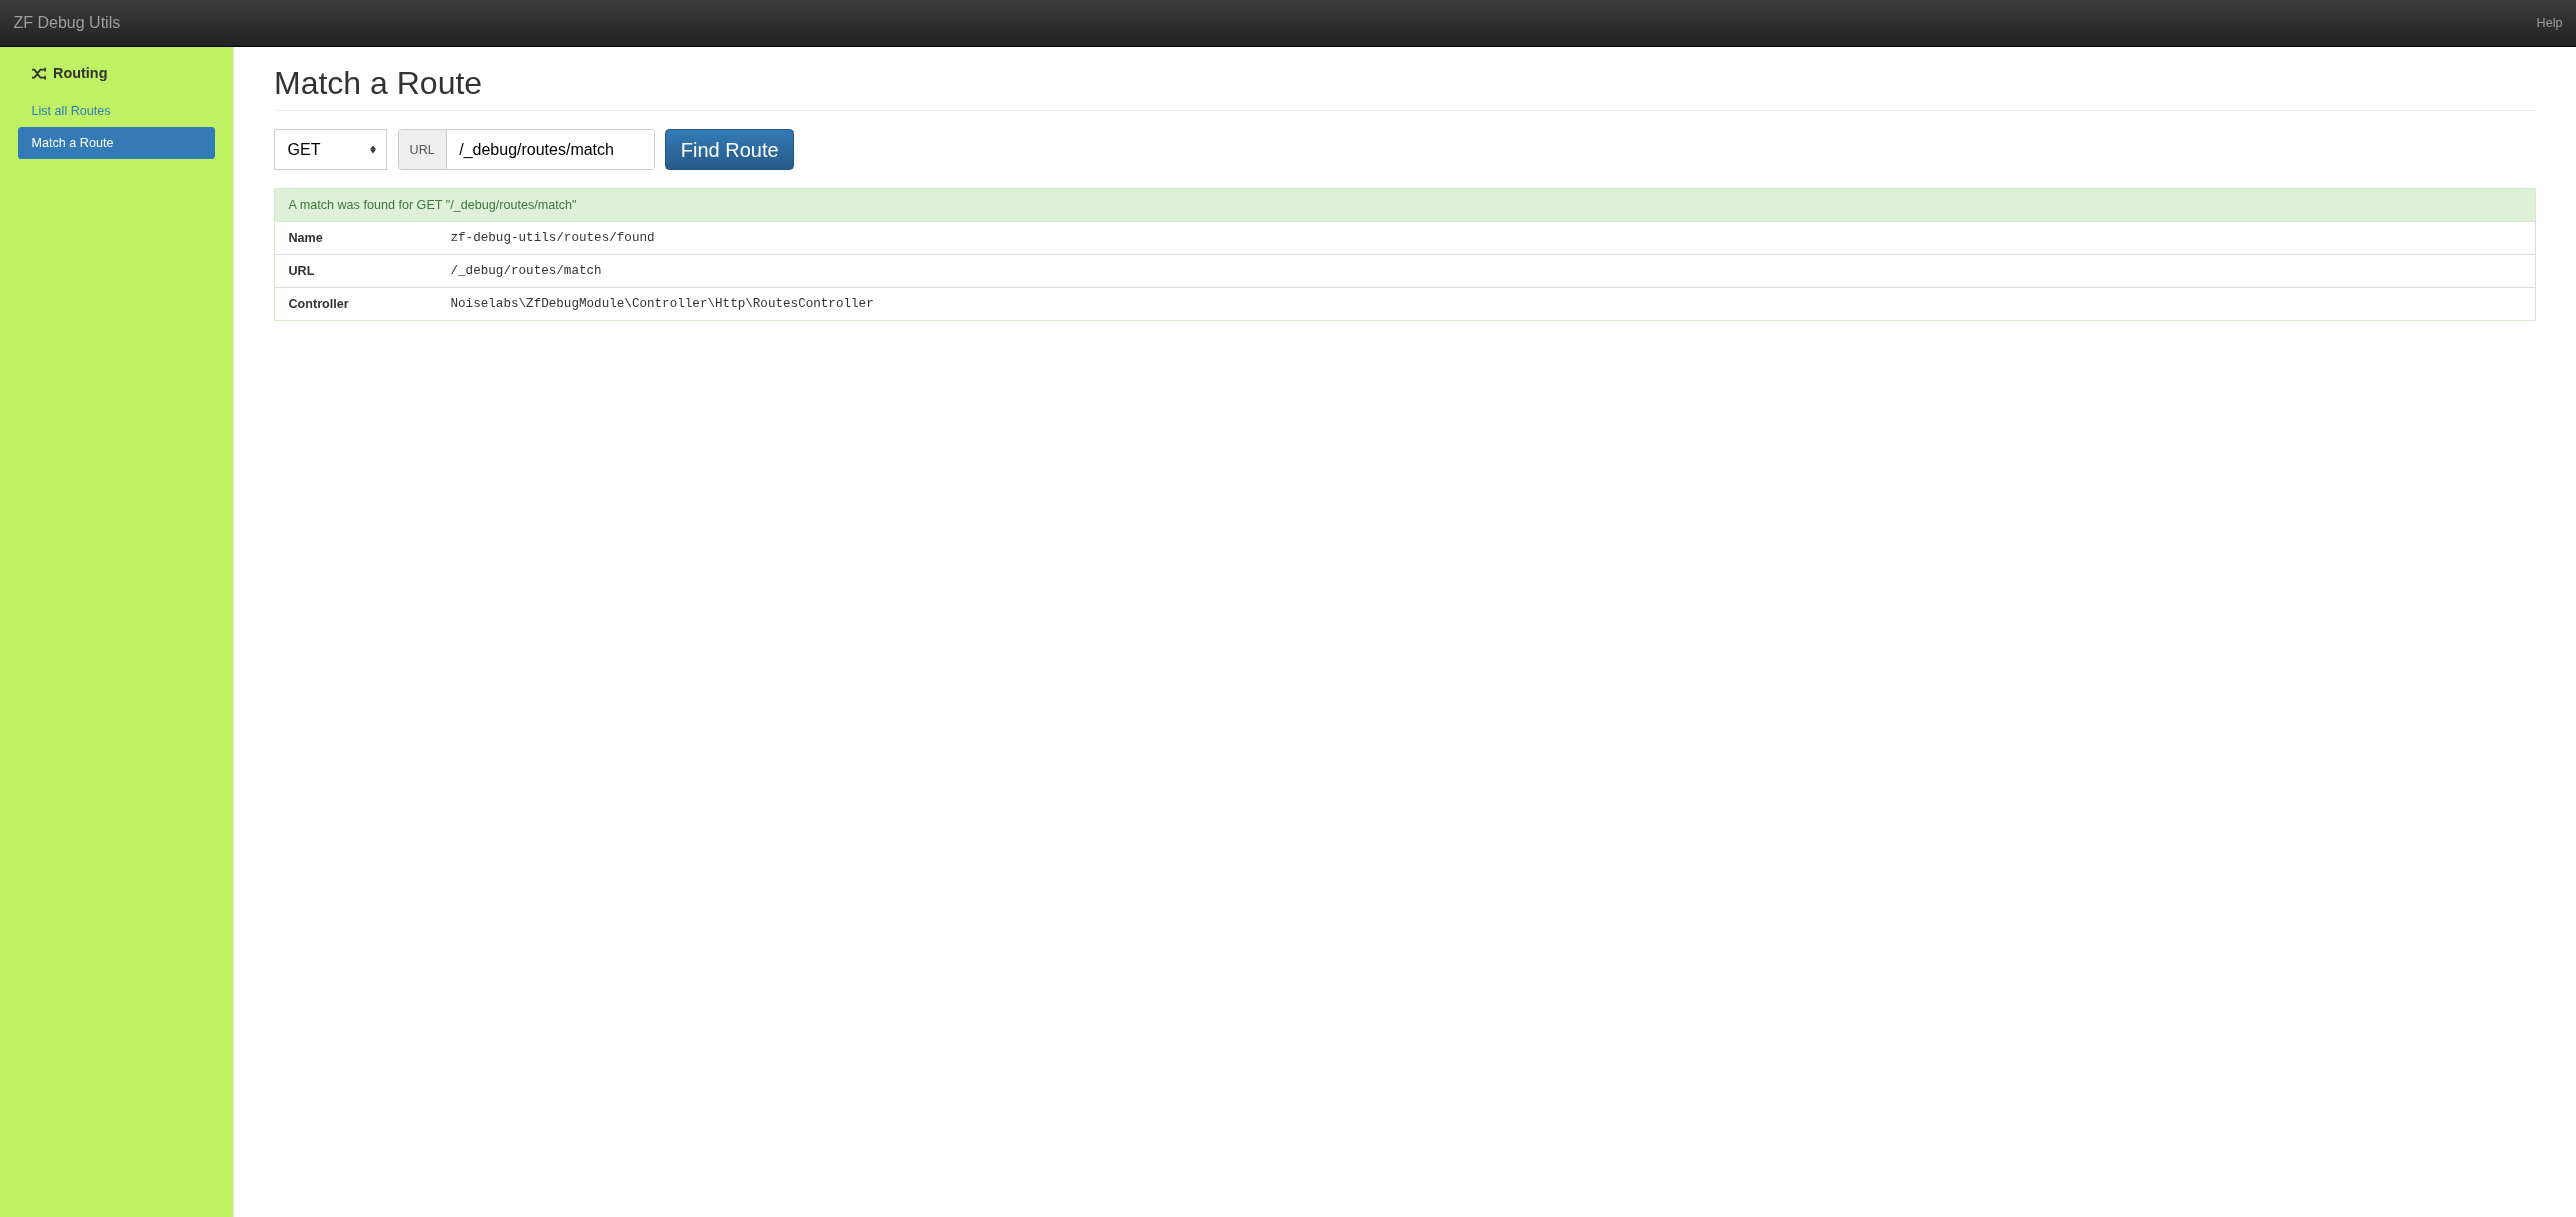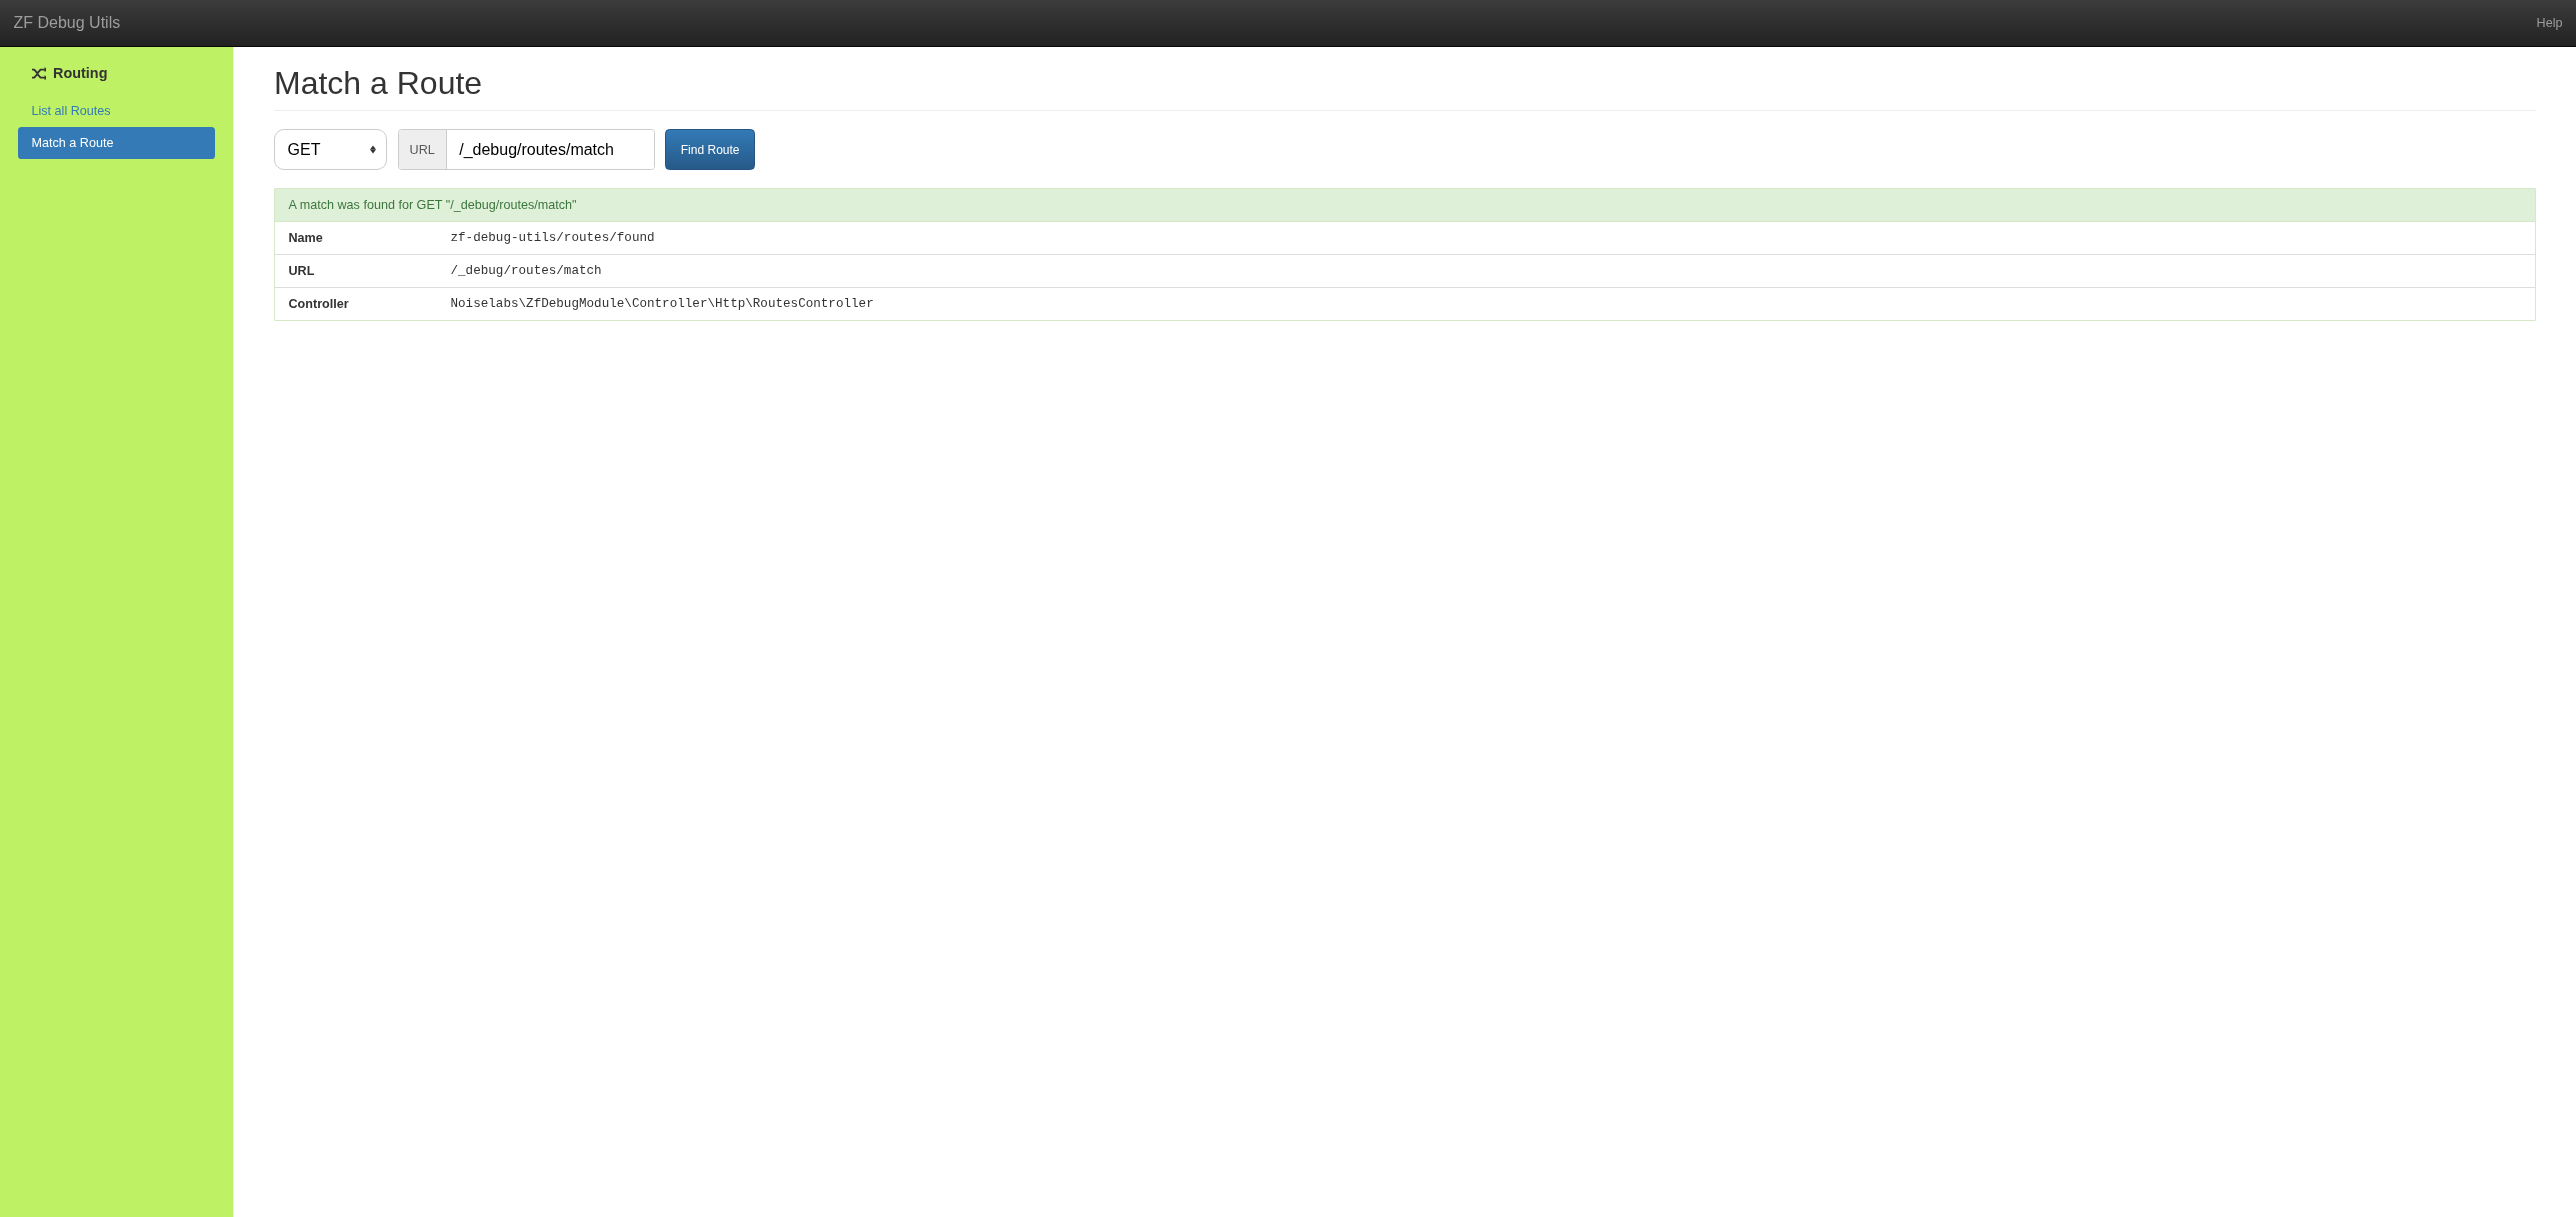--- a/index.html
+++ b/index.html
@@ -116,21 +116,21 @@
     .select-wrapper {
       position: relative;
       display: inline-block;
     }
     
     select {
       appearance: none;
       -webkit-appearance: none;
       background: #fff;
       border: 0.9px solid #ccc;
-      border-radius: 10px;
+      border-radius: 0;
       padding: 9px 36px 9px 12.6px;
       font-size: 16px;
       height: 41px;
       width: 113px;
       cursor: pointer;
     }
     
     .select-arrows {
       position: absolute;
       right: 10.8px;
@@ -185,21 +185,21 @@
       width: 207px;
       outline: none;
     }
     
     .btn-primary {
       background: #337ab7;
       background-image: linear-gradient(to bottom, #337ab7 0%, #265a88 100%);
       border: 0.9px solid #245580;
       color: #fff;
       padding: 9px 14.4px;
-      font-size: 12px;
+      font-size: 20px;
       border-radius: 4.5px;
       cursor: pointer;
       height: 41px;
     }
     
     .panel {
       border: 0.9px solid #d6e9c6;
       border-radius: 1px;
       overflow: hidden;
     }

